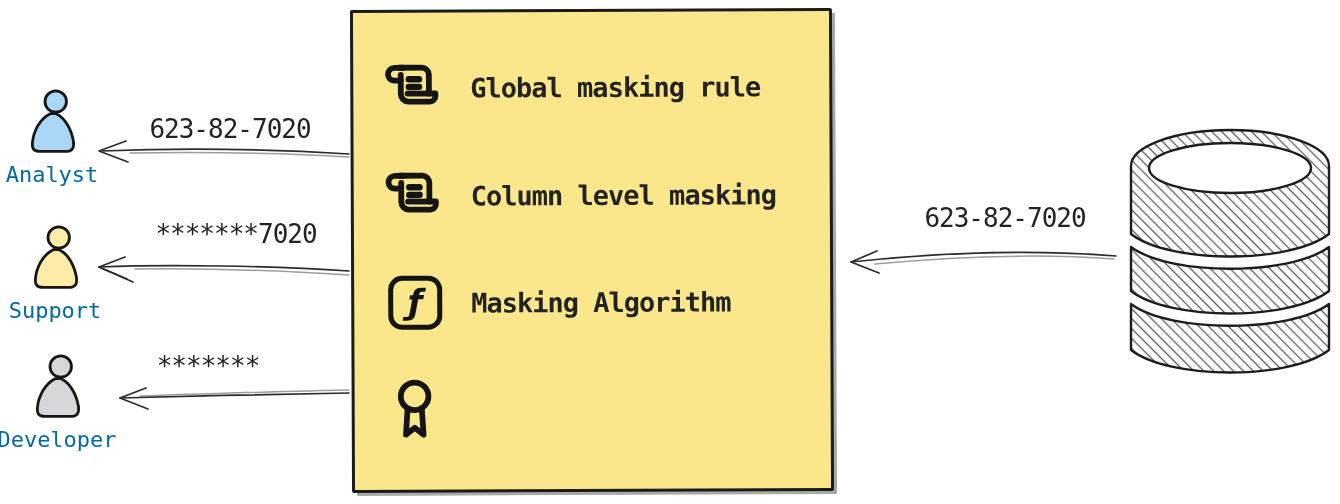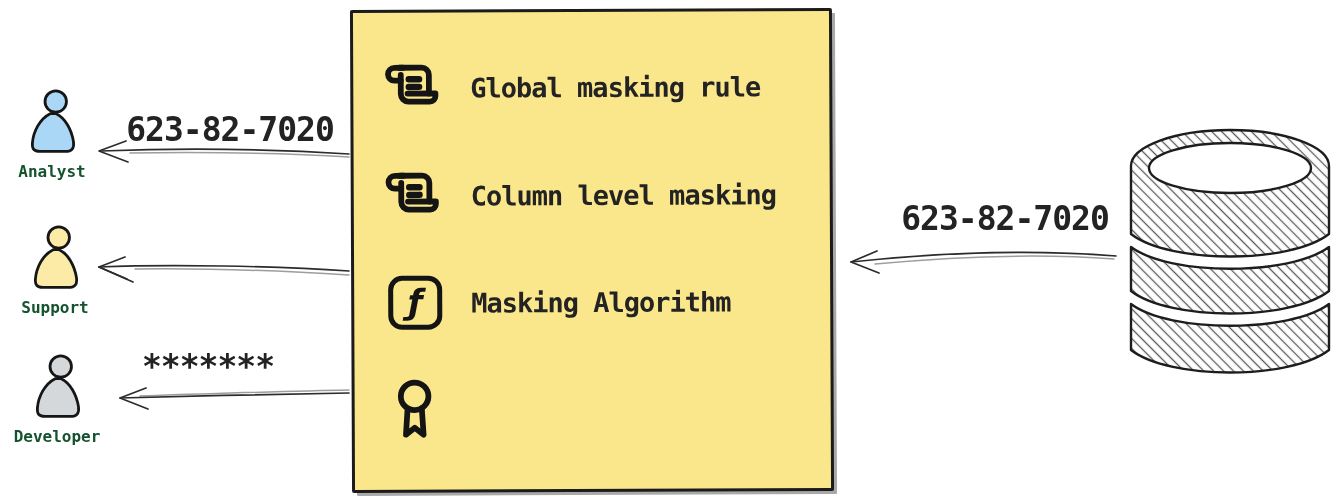--- a/index.html
+++ b/index.html
@@ -6,26 +6,26 @@
   .canvas{
     position:relative; width:1340px; height:504px; overflow:hidden;
     font-family:"DejaVu Sans Mono","Liberation Mono",monospace;
     color:#1c1c1c; background:#ffffff;
   }
   
   .user{position:absolute; width:56px;}
   .user svg{display:block;}
   .user-label{
     position:absolute; top:74px; left:50%; transform:translateX(-50%);
-    white-space:nowrap; font-weight:bold; font-size:16px; color:#14532d;
+    white-space:nowrap; font-weight:normal; font-size:22px; color:#0369a1;
   }
   
   .arrow-label{
     position:absolute; transform:translate(-50%,-50%);
-    white-space:nowrap; font-weight:bold; font-size:33px; color:#232323;
+    white-space:nowrap; font-weight:normal; font-size:26px; color:#232323;
     letter-spacing:-1px;
   }
   
   .mask-box{
     position:absolute; left:351px; top:9px; width:482px; height:483px;
     box-sizing:border-box; border:3px solid #1b1b1b; border-radius:2px;
     box-shadow:4px 4px 0 -1px #a9a9a9;
     transform:rotate(-0.25deg);
   }
   .mask-row{
@@ -116,20 +116,21 @@
 
   <div class="user" style="left:29px; top:353px;">
     <svg width="56" height="70" viewBox="0 0 60 74">
       <circle cx="34" cy="14" r="11.5" stroke="#161616" stroke-width="3" fill="#D5D8DB"></circle>
       <path d="M28 27 C17 32.5 10 46 9 58.5 C8.5 65 11 67.5 17 67.5 L44 67.5 C51.5 67.5 54 64 53 57 C51 44 44 31.5 34.5 27 Z" stroke="#161616" stroke-width="3" stroke-linejoin="round" fill="#D5D8DB"></path>
     </svg>
     <div class="user-label">Developer</div>
   </div>
 
   <div class="arrow-label" style="left:230px; top:129px;">623-82-7020</div>
+  <div class="arrow-label" style="left:236px; top:234px;">*******7020</div>
   <div class="arrow-label" style="left:208px; top:366px;">*******</div>
   <div class="arrow-label" style="left:1005px; top:218px;">623-82-7020</div>
 
   <div class="mask-box" style="background-color: rgb(250, 231, 140);">
 
     <div class="mask-row r0">
       <span class="mi">
         <svg width="58" height="54" viewBox="0 0 26 24" fill="none" stroke="#141414" stroke-width="2.6" stroke-linecap="round" stroke-linejoin="round">
           <path d="M7.4 8.8 H4.6 A2.9 2.9 0 0 1 4.6 3 H8.4"></path>
           <path d="M6.8 3 H16.8 A3.2 3.2 0 0 1 20 6.2 V14.6"></path>

